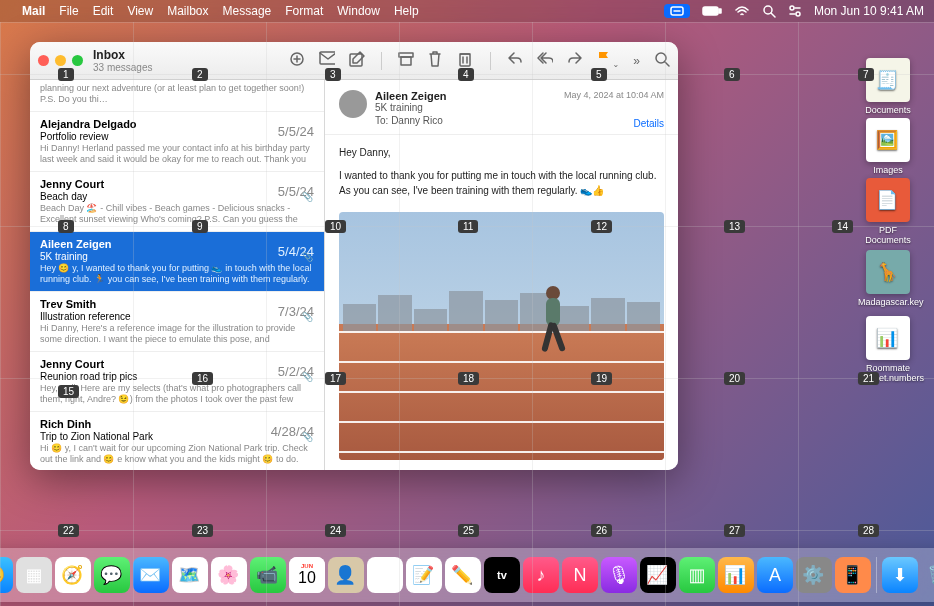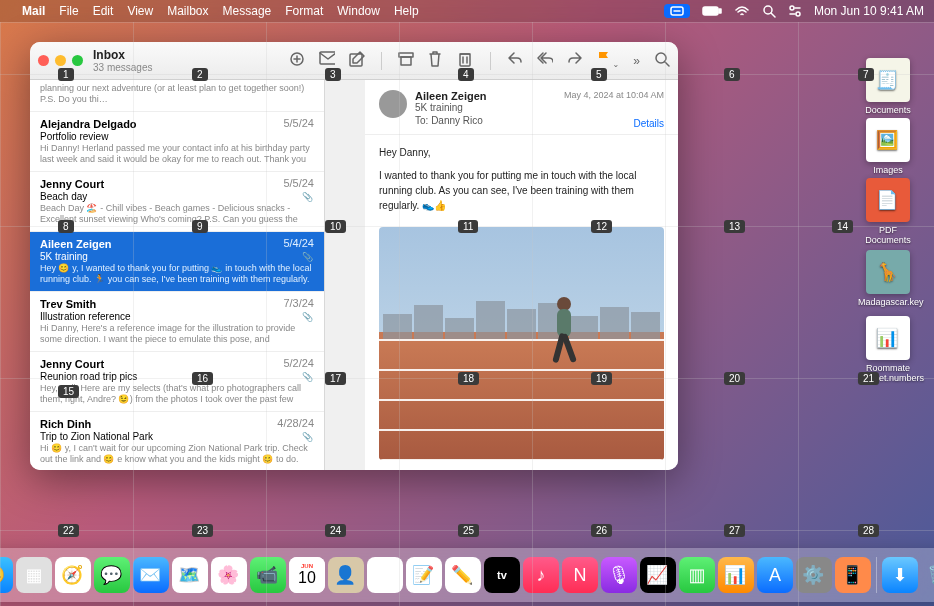--- a/index.html
+++ b/index.html
@@ -30,26 +30,26 @@
 .traffic { display: flex; gap: 6px; margin-right: 10px; }
 .traffic span { width: 11px; height: 11px; border-radius: 50%; display: block; }
 .tl-red { background: #ff5f57; } .tl-yel { background: #febc2e; } .tl-grn { background: #28c840; }
 .tb-title { font-size: 12px; font-weight: 600; color: #222; }
 .tb-sub { font-size: 10px; color: #888; }
 .tb-group { display: flex; flex-direction: column; margin-right: auto; }
 .tb-btns { display: flex; gap: 14px; color: #666; align-items: center; }
 .tb-btns svg, .tb-btns .ico { width: 16px; height: 16px; }
 .tb-sep { width: 1px; height: 18px; background: #ccc; margin: 0 2px; }
 
-.mailbody { flex: 1; display: flex; overflow: hidden; gap: 40px; }
+.mailbody { flex: 1; display: flex; overflow: hidden; }
 .msglist { width: 295px; background: #fff; overflow-y: auto; border-right: 1px solid #d8d8d8; font-size: 10px; }
 .msgitem { padding: 6px 10px; border-bottom: 1px solid #eee; cursor: default; position: relative; }
 .msgitem.sel { background: #1a6ed8; color: #fff; }
 .msgitem .sender { font-weight: 600; font-size: 11px; }
-.msgitem .date { position: absolute; right: 10px; top: 5px; font-size: 11px; color: #888; }
+.msgitem .date { position: absolute; right: 10px; top: 12px; font-size: 13px; color: #888; }
 .msgitem.sel .date { color: #dfefff; }
 .msgitem .subject { font-size: 10px; margin-top: 1px; }
 .msgitem .preview { font-size: 9px; color: #888; margin-top: 1px; line-height: 1.25; max-height: 22px; overflow: hidden; }
 .msgitem.sel .preview { color: #dfefff; }
 .msgitem .clip { position: absolute; right: 10px; top: 20px; font-size: 9px; color: #999; }
 .msgitem.sel .clip { color: #dfefff; }
 .msgitem.truncated { padding-top: 2px; }
 
 .msgview { flex: 1; background: #fff; display: flex; flex-direction: column; overflow: hidden; }
 .msghdr { padding: 10px 14px 8px; border-bottom: 1px solid #eee; font-size: 10px; position: relative; }

